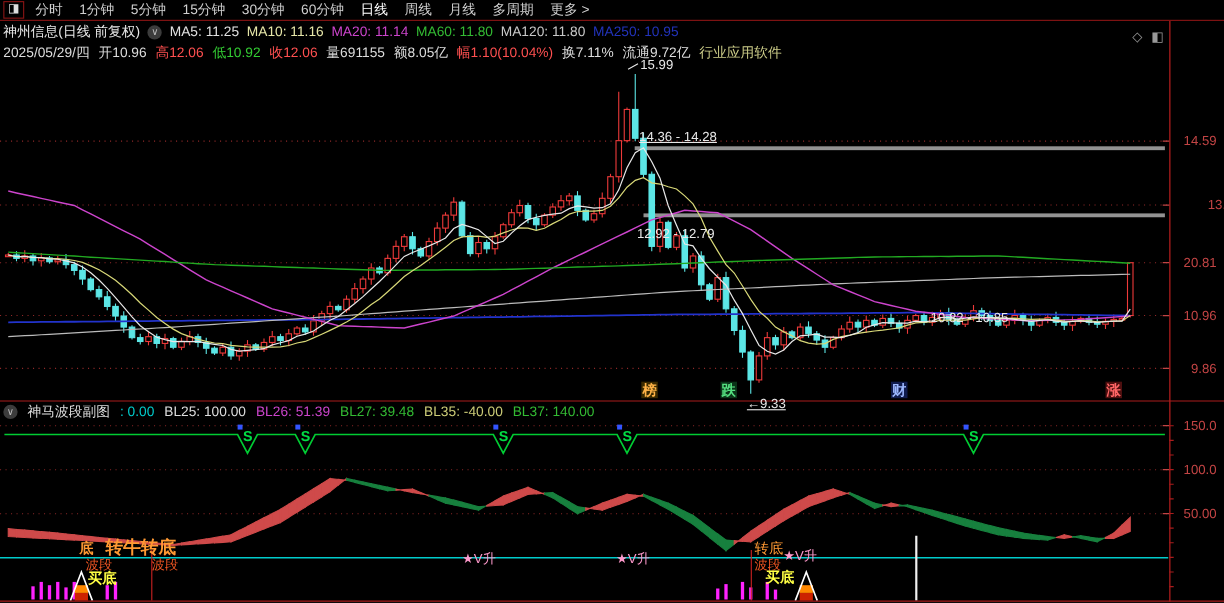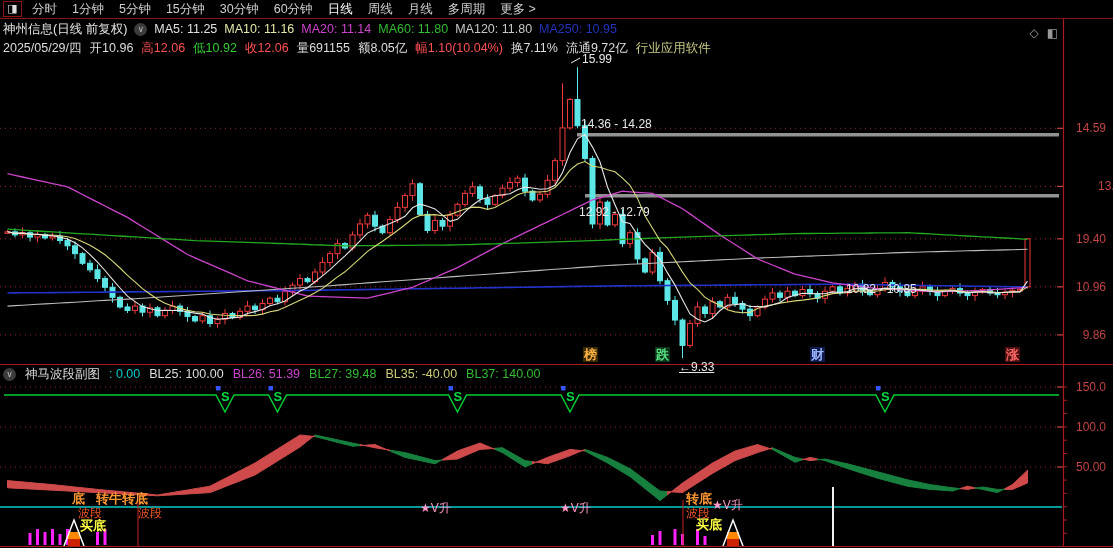--- a/index.html
+++ b/index.html
@@ -552,45 +552,45 @@
 
   <div id="info2"><span style="color: rgb(221, 221, 221);">2025/05/29/四</span><span style="color: rgb(221, 221, 221);">开10.96</span><span style="color: rgb(255, 80, 80);">高12.06</span><span style="color: rgb(51, 204, 51);">低10.92</span><span style="color: rgb(255, 80, 80);">收12.06</span><span style="color: rgb(221, 221, 221);">量691155</span><span style="color: rgb(221, 221, 221);">额8.05亿</span><span style="color: rgb(255, 80, 80);">幅1.10(10.04%)</span><span style="color: rgb(221, 221, 221);">换7.11%</span><span style="color: rgb(221, 221, 221);">流通9.72亿</span><span style="color: rgb(204, 204, 136);">行业应用软件</span></div>
 
   <div id="sub-header">
     <span class="circle-icon">∨</span><span id="sub-header-items"><span style="color: rgb(221, 221, 221);">神马波段副图</span><span style="color: rgb(0, 204, 204);">: 0.00</span><span style="color: rgb(221, 221, 221);">BL25: 100.00</span><span style="color: rgb(204, 68, 204);">BL26: 51.39</span><span style="color: rgb(51, 187, 51);">BL27: 39.48</span><span style="color: rgb(204, 204, 119);">BL35: -40.00</span><span style="color: rgb(51, 187, 51);">BL37: 140.00</span></span>
   </div>
 
   <div id="overlays">
       <div class="ylab" style="left: 1066px; top: 121.319px; text-align: right;">14.59</div>
       <div class="ylab" style="left: 1066px; top: 179.409px; margin-left: 22px;">13.26</div>
-      <div class="ylab" style="left: 1066px; top: 231.821px;">19.40</div>
+      <div class="ylab" style="left: 1066px; top: 231.821px;">20.81</div>
       <div class="ylab" style="left: 1066px; top: 279.865px;">10.96</div>
       <div class="ylab" style="left: 1066px; top: 327.909px;">9.86</div>
       <div class="ylab" style="left: 1066px; top: 380px;">150.0</div>
       <div class="ylab" style="left: 1066px; top: 420px;">100.0</div>
       <div class="ylab" style="left: 1066px; top: 460px;">50.00</div>
       <div class="olabel" style="left: 582px; top: 52px;">15.99</div>
-      <div class="olabel" style="left: 581px; top: 117px;">14.36 - 14.28</div>
+      <div class="olabel" style="left: 581px; top: 117px; text-decoration: underline;">14.36 - 14.28</div>
       <div class="olabel" style="left: 579px; top: 168px; margin-top: 37px;">12.92 - 12.79</div>
       <div class="olabel" style="left: 846px; top: 282px;">10.82 - 10.85</div>
       <div class="olabel" style="left: 679px; top: 360px; text-decoration: underline;">←9.33</div>
       <div class="ticker" style="left: 583px; top: 347px; color: rgb(255, 179, 71); background: rgb(58, 42, 0);">榜</div>
       <div class="ticker" style="left: 655px; top: 347px; color: rgb(85, 224, 128); background: rgb(10, 51, 24);">跌</div>
       <div class="ticker" style="left: 810px; top: 347px; color: rgb(157, 184, 255); background: rgb(16, 27, 77);">财</div>
       <div class="ticker" style="left: 1005px; top: 347px; color: rgb(255, 102, 102); background: rgb(77, 15, 15);">涨</div>
       <div class="smark" style="left: 221px; top: 389px;">S</div>
       <div class="smark" style="left: 273.5px; top: 389px;">S</div>
       <div class="smark" style="left: 453.5px; top: 389px;">S</div>
       <div class="smark" style="left: 566px; top: 389px;">S</div>
       <div class="smark" style="left: 881px; top: 389px;">S</div>
       <div class="submk" style="left: 72px; top: 492px; color: rgb(255, 153, 51); font-size: 13px; font-weight: bold;">底</div>
-      <div class="submk" style="left: 96px; top: 492px; color: rgb(255, 153, 51); font-size: 13px; font-weight: bold;">转牛转底</div>
+      <div class="submk" style="left: 96px; top: 492px; color: rgb(255, 153, 51); font-size: 16px; font-weight: bold;">转牛转底</div>
       <div class="submk" style="left: 78px; top: 507px; color: rgb(238, 85, 34); font-size: 12px; font-weight: normal;">波段</div>
       <div class="submk" style="left: 138px; top: 507px; color: rgb(238, 85, 34); font-size: 12px; font-weight: normal;">波段</div>
       <div class="submk" style="left: 80px; top: 519px; color: rgb(255, 255, 68); font-size: 13px; font-weight: bold;">买底</div>
-      <div class="submk" style="left: 686px; top: 492px; color: rgb(255, 153, 51); font-size: 13px; font-weight: bold;">转底</div>
+      <div class="submk" style="left: 686px; top: 492px; color: rgb(255, 153, 51); font-size: 13px; font-weight: normal;">转底</div>
       <div class="submk" style="left: 686px; top: 507px; color: rgb(238, 85, 34); font-size: 12px; font-weight: normal;">波段</div>
       <div class="submk" style="left: 696px; top: 518px; color: rgb(255, 255, 68); font-size: 13px; font-weight: bold;">买底</div>
       <div class="submk" style="left: 420px; top: 502px; color: rgb(255, 153, 204); font-size: 12px; font-weight: normal;">★V升</div>
       <div class="submk" style="left: 560px; top: 502px; color: rgb(255, 153, 204); font-size: 12px; font-weight: normal;">★V升</div>
       <div class="submk" style="left: 712px; top: 499px; color: rgb(255, 153, 204); font-size: 12px; font-weight: normal;">★V升</div>
     </div>
 </div>
 
 </body></html>

